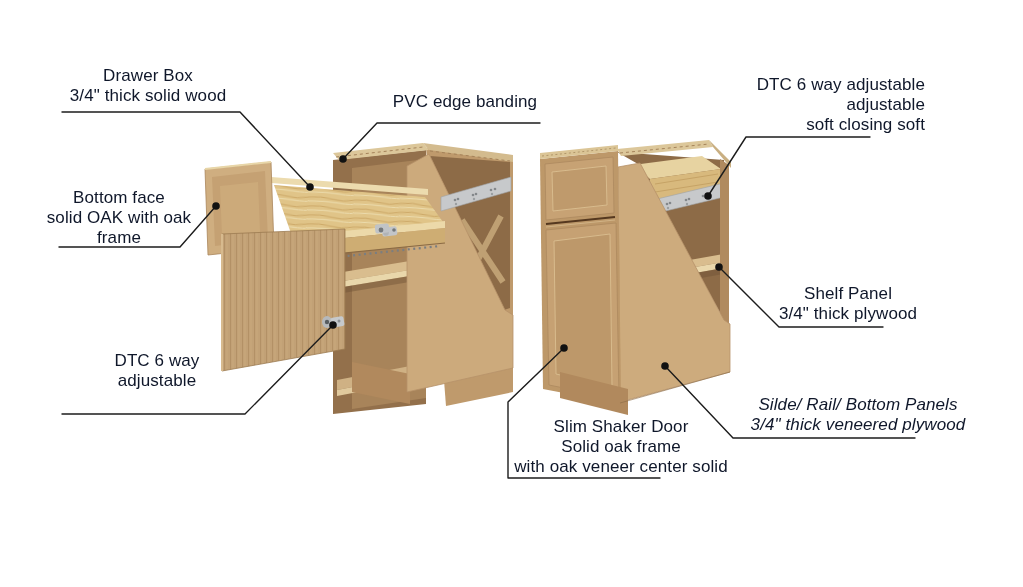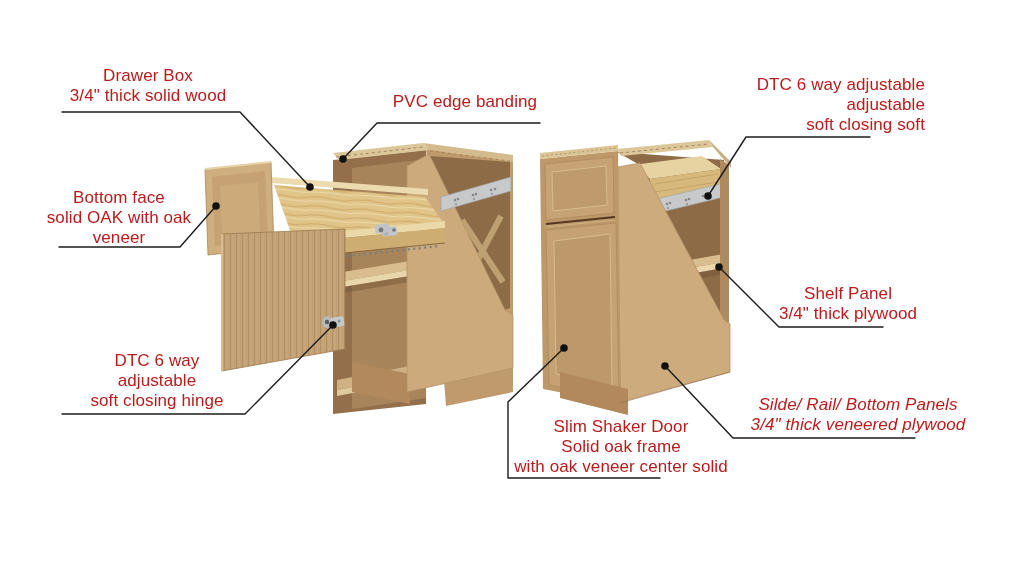--- a/index.html
+++ b/index.html
@@ -13,21 +13,21 @@
   }
   #illustration {
     position: absolute;
     left: 0; top: 0;
     width: 1023px; height: 587px;
   }
   .label {
     position: absolute;
     font-size: 17px;
     line-height: 20px;
-    color: #b91c1c;
+    color: #0f172a;
     text-align: center;
     letter-spacing: 0.1px;
     white-space: nowrap;
   }
   .label div { white-space: nowrap; }
 </style>
 </head>
 <body>
 
 <div id="canvas">
@@ -207,27 +207,26 @@
 
   <div class="label" style="left:701px; top:75px; width:224px;text-align:right;">
     <div>DTC 6 way adjustable</div>
     <div>adjustable</div>
     <div>soft closing soft</div>
   </div>
 
   <div class="label" style="left:19px; top:188px; width:200px;">
     <div>Bottom face</div>
     <div>solid OAK with oak</div>
-    <div>veneer</div>
+    <div>frame</div>
   </div>
 
   <div class="label" style="left:57px; top:351px; width:200px;">
     <div>DTC 6 way</div>
     <div>adjustable</div>
-    <div>soft closing hinge</div>
   </div>
 
   <div class="label" style="left:746px; top:284px; width:204px;">
     <div>Shelf Panel</div>
     <div>3/4" thick plywood</div>
   </div>
 
   <div class="label" style="left:731px; top:395px; width:254px;font-style:italic;">
     <div>Silde/ Rail/ Bottom Panels</div>
     <div>3/4" thick veneered plywood</div>

